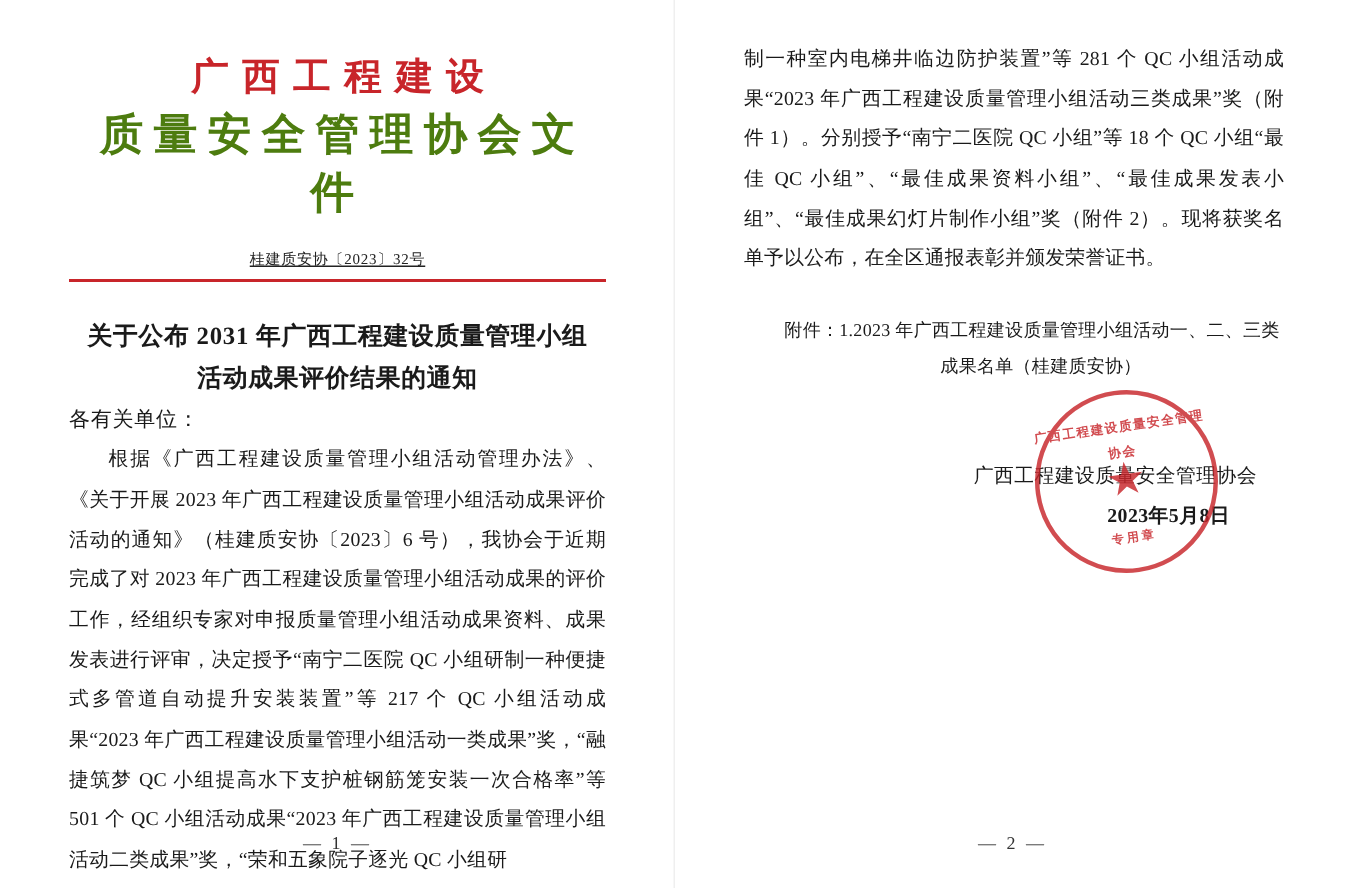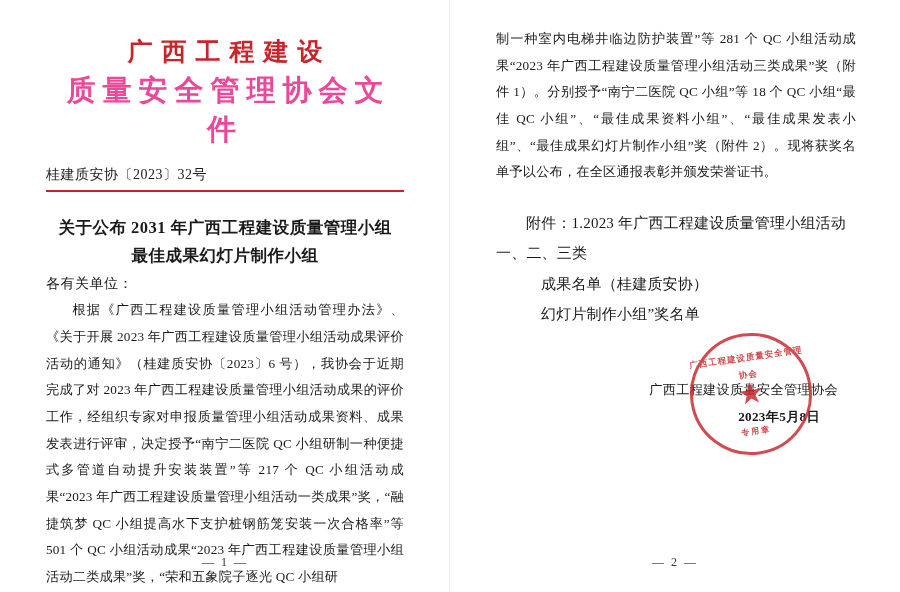--- a/index.html
+++ b/index.html
@@ -52,33 +52,35 @@
   .lh-line1 {
     color: #c8252a;
     font-family: "Liberation Serif", "DejaVu Serif", serif;
     font-weight: bold;
     font-size: 25px;
     letter-spacing: 9px;
     line-height: 1.25;
     text-indent: 9px;
   }
   .lh-line2 {
-    color: #ec4899;
+    color: #4d7c0f;
     font-weight: bold;
     font-size: 29px;
     letter-spacing: 7px;
     line-height: 1.35;
     text-indent: 7px;
     margin-top: 4px;
   }
   .doc-number {
-    font-size: 14px;
+    text-align: center;
+    font-size: 10px;
     color: #222;
     margin-top: 16px;
     letter-spacing: 0.5px;
+    text-decoration: underline;
   }
   .red-rule {
     height: 2px;
     background: #c8252a;
     margin: 6px 0 0 0;
   }
 
   
   .doc-title {
     text-align: center;
@@ -112,23 +114,24 @@
     font-size: 13.2px;
     line-height: 2.02;
     text-align: justify;
     text-justify: inter-ideograph;
     letter-spacing: 0.2px;
   }
   .right-body p { margin: 0; }
 
   .attach-block {
     margin-top: 22px;
-    font-size: 15px;
+    font-size: 12px;
     line-height: 2.02;
     letter-spacing: 0.2px;
+    text-align: center;
   }
   .attach-block p { margin: 0; }
   .attach-first { text-indent: 2em; }
   .attach-hang { text-indent: 3em; }
   .attach-cont { text-indent: 2.6em; }
 
   
   .sign-block {
     position: relative;
     margin-top: 48px;
@@ -200,21 +203,21 @@
     <div class="letterhead">
       <div class="lh-line1">广西工程建设</div>
       <div class="lh-line2">质量安全管理协会文件</div>
     </div>
 
     <div class="doc-number">桂建质安协〔2023〕32号</div>
     <div class="red-rule"></div>
 
     <div class="doc-title">
       <div>关于公布 2031 年广西工程建设质量管理小组</div>
-      <div>最佳成果幻灯片制作小组</div>
+      <div>活动成果评价结果的通知</div>
     </div>
 
     <div class="salutation">各有关单位：</div>
 
     <div class="body-text">
       <p class="indent2">根据《广西工程建设质量管理小组活动管理办法》、《关于开展 2023 年广西工程建设质量管理小组活动成果评价活动的通知》（桂建质安协〔2023〕6 号），我协会于近期完成了对 2023 年广西工程建设质量管理小组活动成果的评价工作，经组织专家对申报质量管理小组活动成果资料、成果发表进行评审，决定授予“南宁二医院 QC 小组研制一种便捷式多管道自动提升安装装置”等 217 个 QC 小组活动成果“2023 年广西工程建设质量管理小组活动一类成果”奖，“融捷筑梦 QC 小组提高水下支护桩钢筋笼安装一次合格率”等 501 个 QC 小组活动成果“2023 年广西工程建设质量管理小组活动二类成果”奖，“荣和五象院子逐光 QC 小组研</p>
     </div>
 
     <div class="page-num">— 1 —</div>
   </div>
@@ -223,21 +226,20 @@
 
   <div class="page page-right">
 
     <div class="right-body">
       <p>制一种室内电梯井临边防护装置”等 281 个 QC 小组活动成果“2023 年广西工程建设质量管理小组活动三类成果”奖（附件 1）。分别授予“南宁二医院 QC 小组”等 18 个 QC 小组“最佳 QC 小组”、“最佳成果资料小组”、“最佳成果发表小组”、“最佳成果幻灯片制作小组”奖（附件 2）。现将获奖名单予以公布，在全区通报表彰并颁发荣誉证书。</p>
     </div>
 
     <div class="attach-block">
       <p class="attach-first">附件：1.2023 年广西工程建设质量管理小组活动一、二、三类</p>
       <p class="attach-hang">成果名单（桂建质安协）</p>
-      <p class="attach-hang">幻灯片制作小组”奖名单</p>
     </div>
 
     <div class="sign-block">
       <div class="seal">
         <div class="seal-inner"></div>
         <div class="seal-text-top">广西工程建设质量安全管理协会</div>
         <div class="seal-star">★</div>
         <div class="seal-text-bottom">专用章</div>
       </div>
       <div class="sign-org">广西工程建设质量安全管理协会</div>

